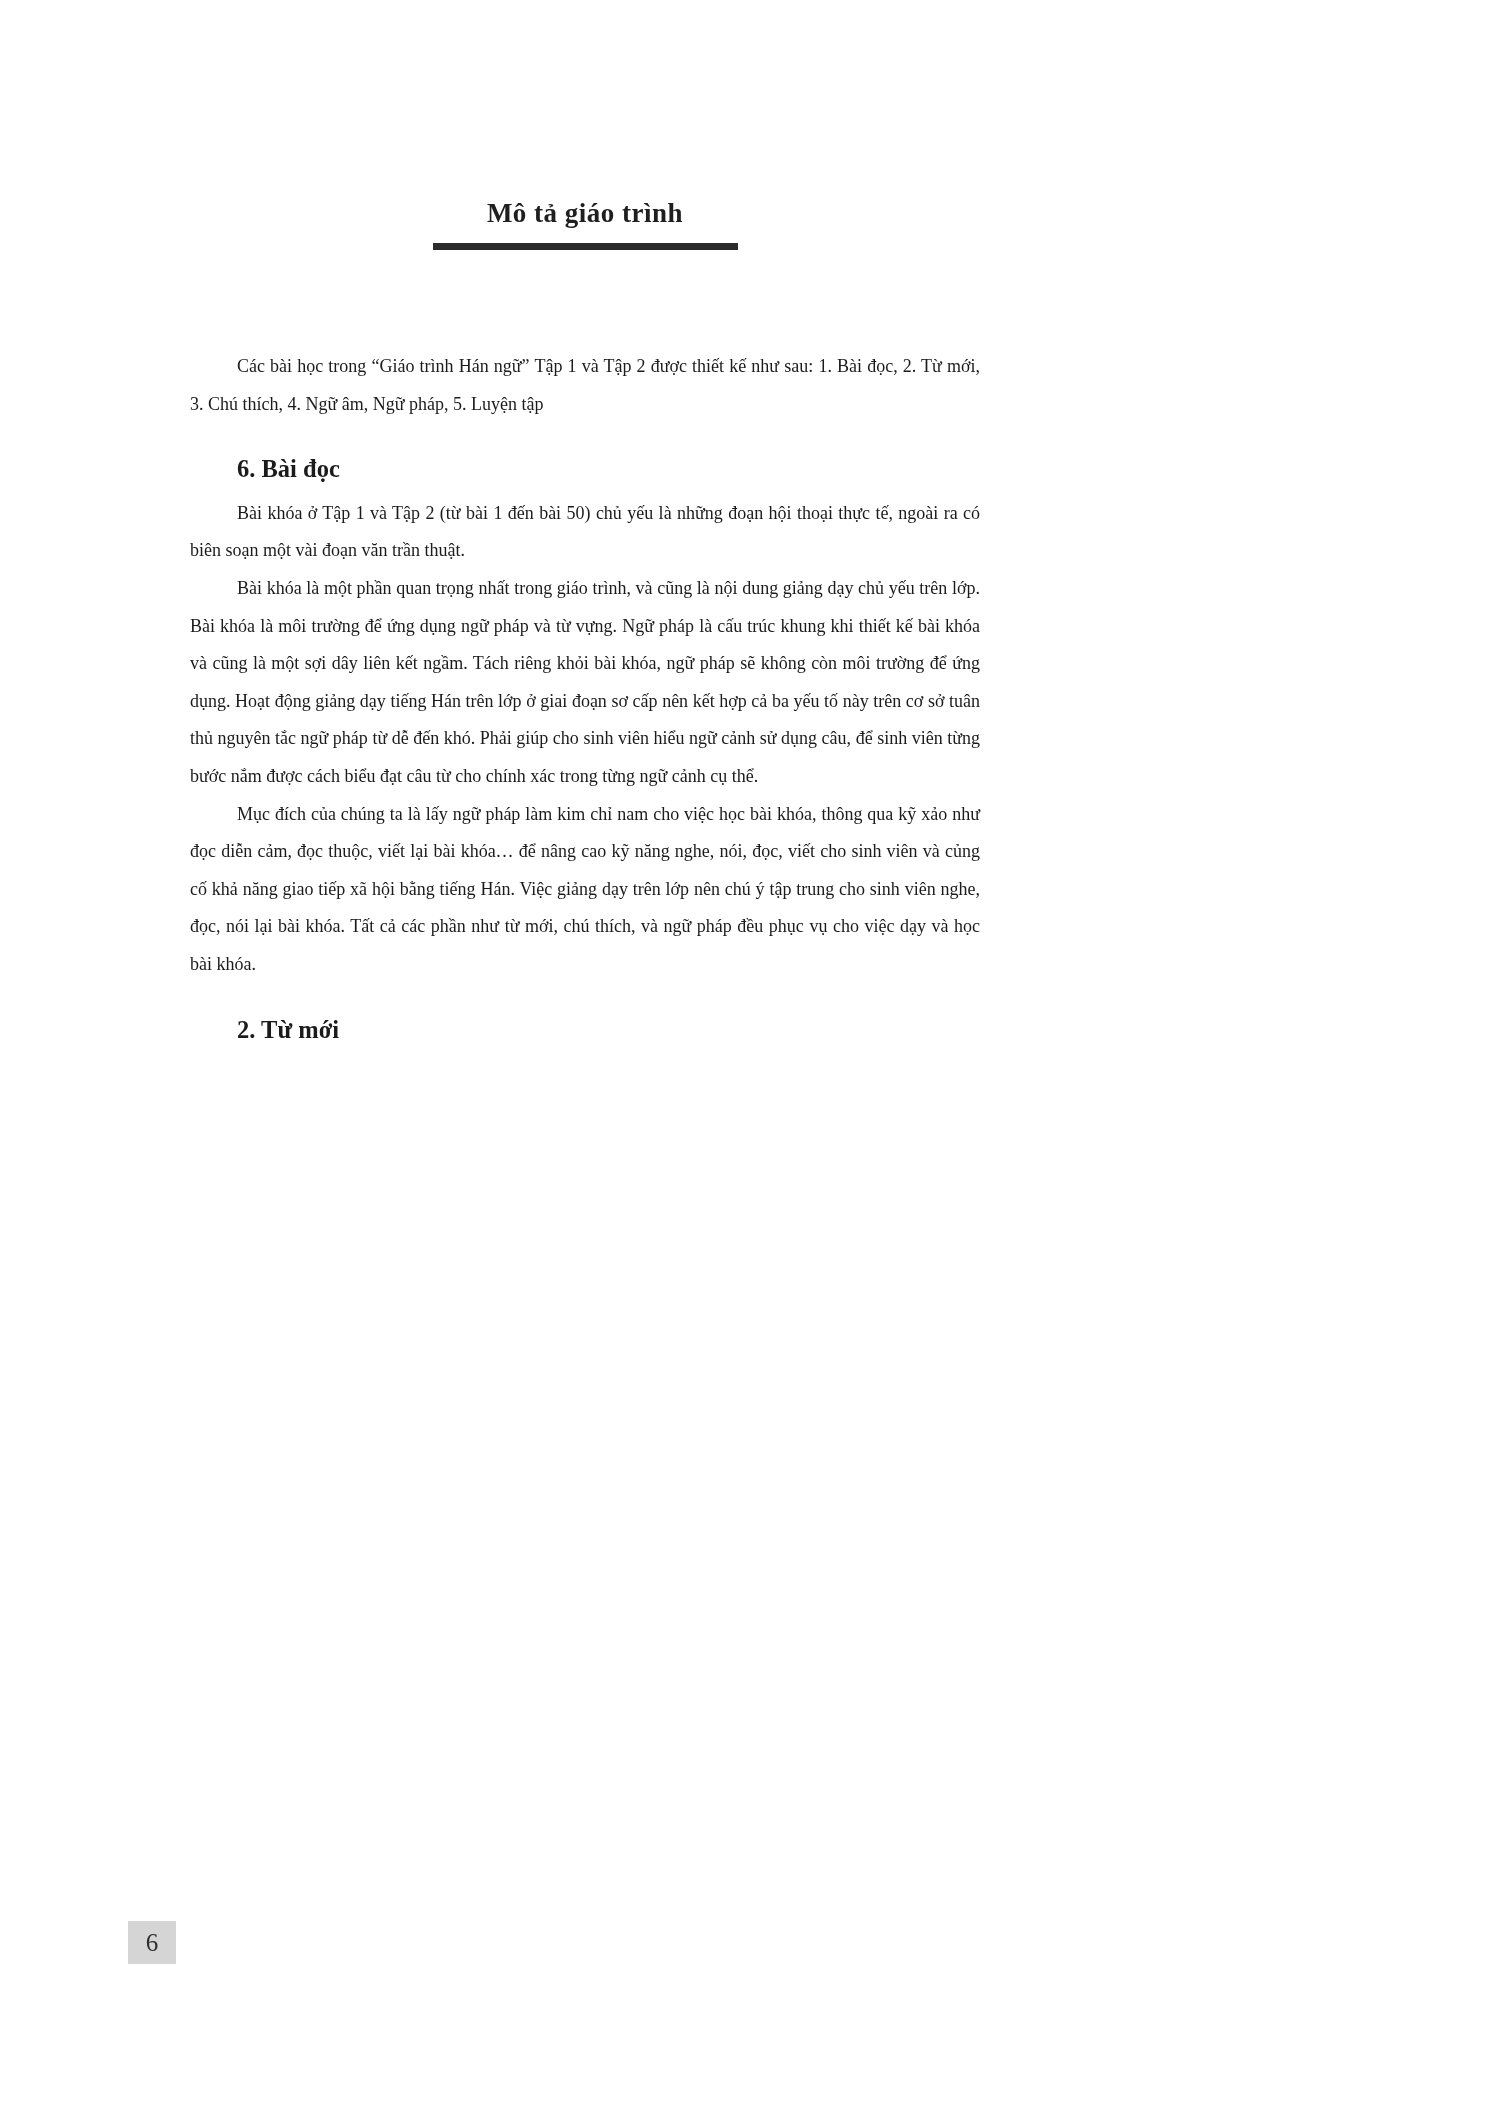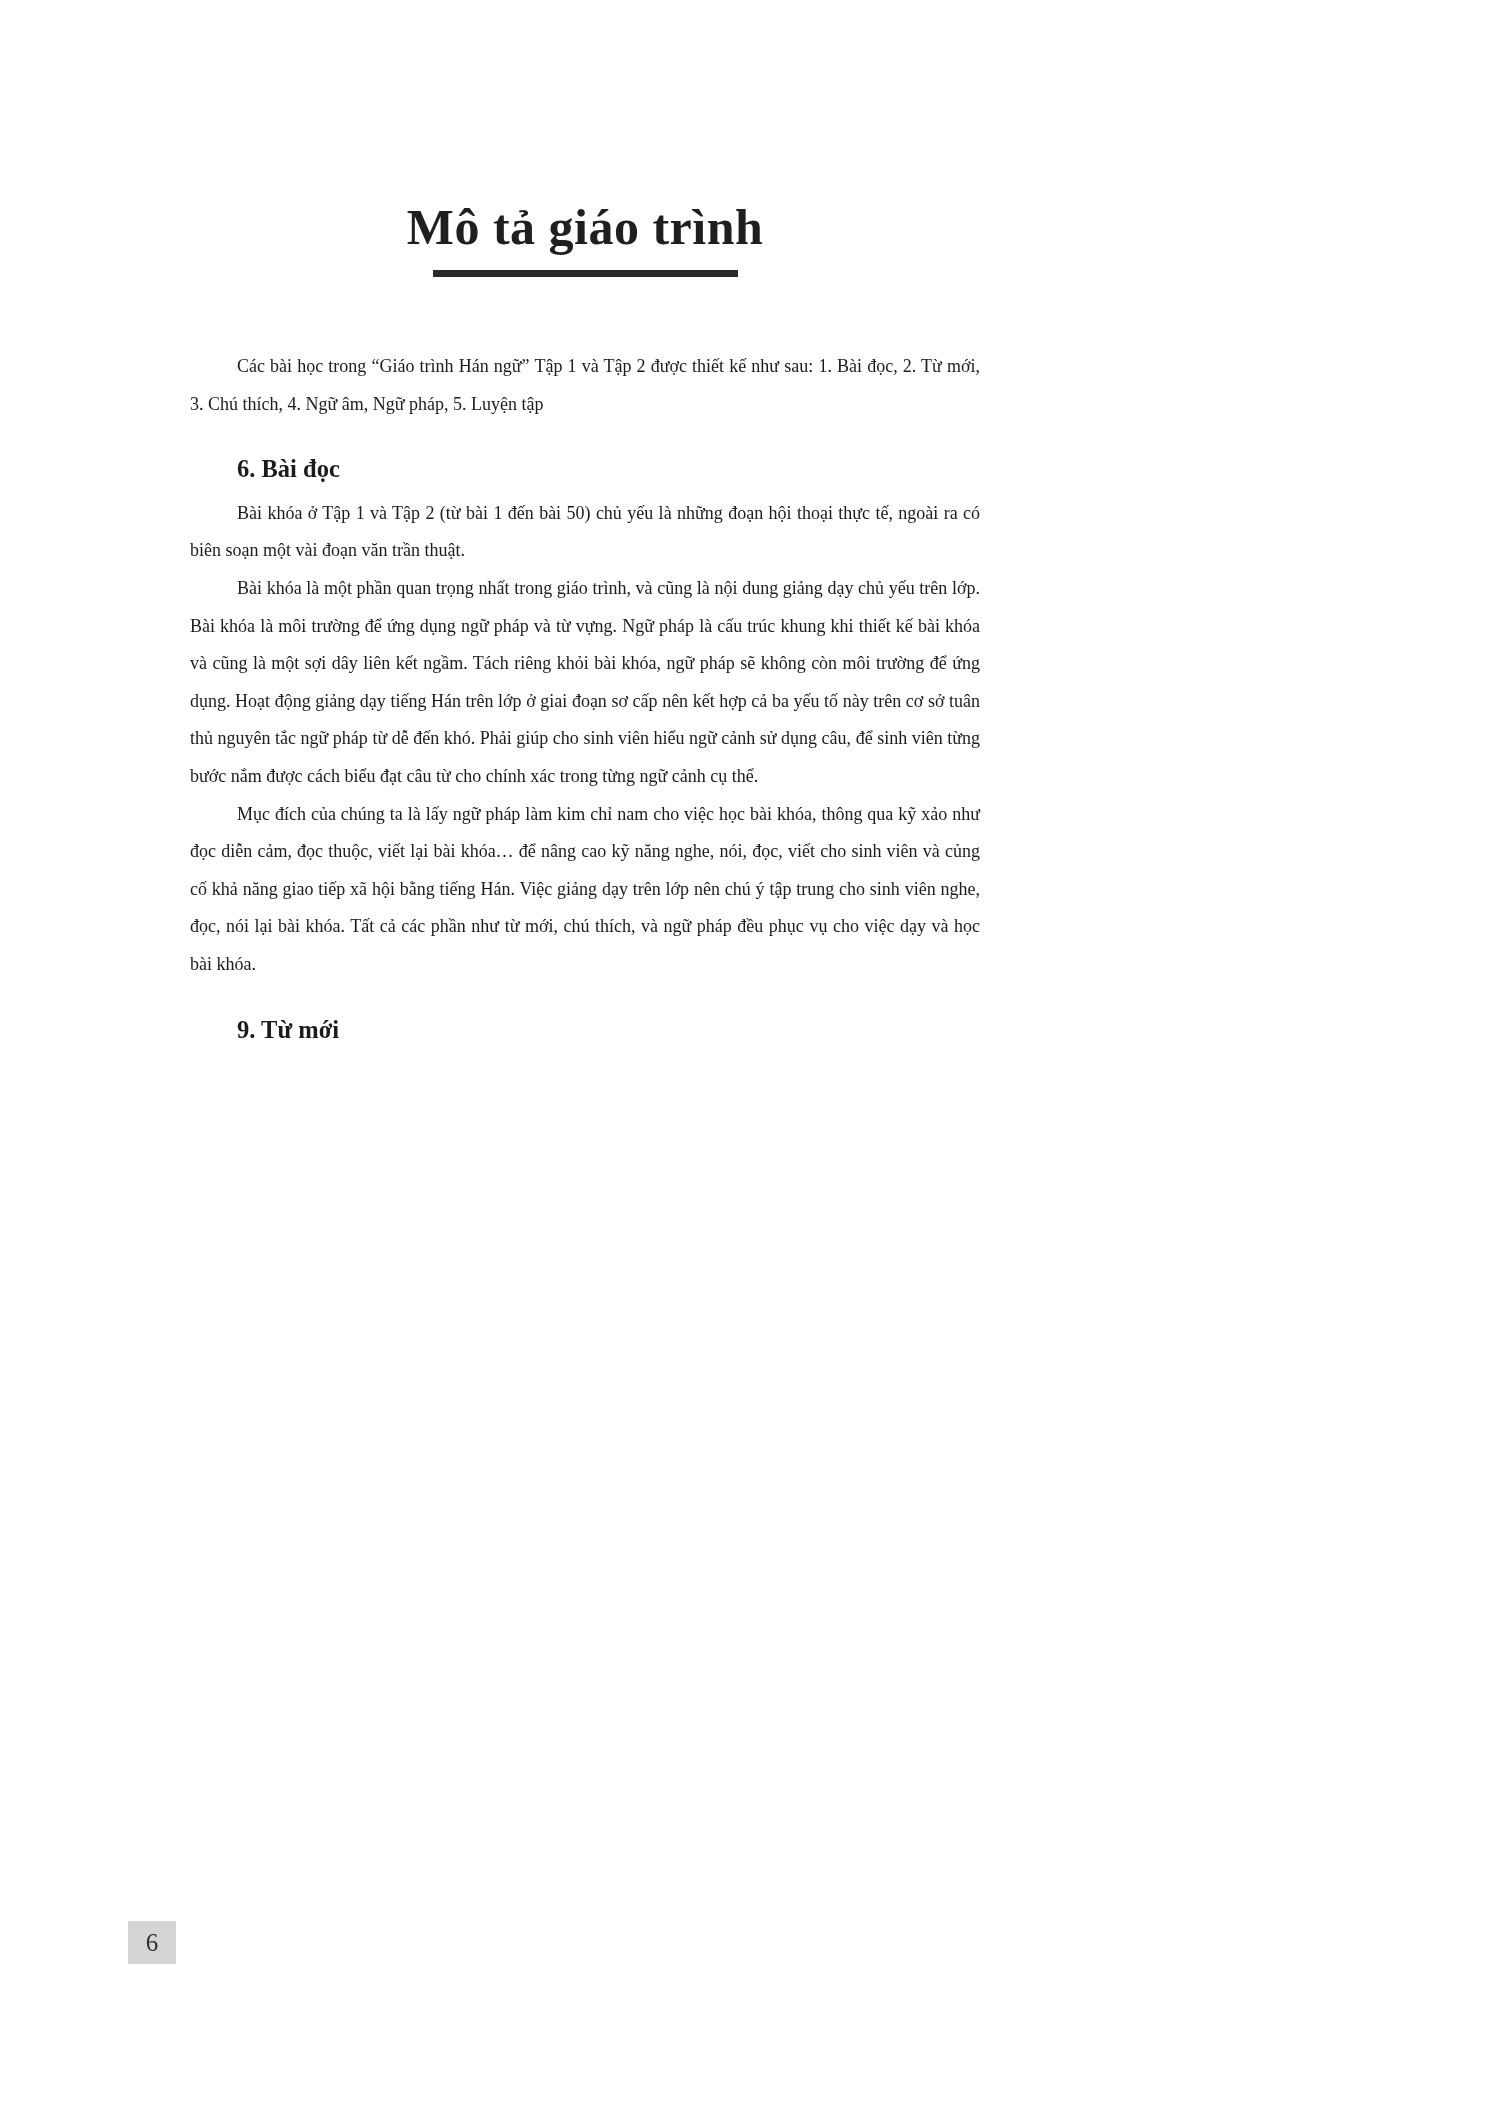--- a/index.html
+++ b/index.html
@@ -19,21 +19,21 @@
   }
   .title-block {
     position: absolute;
     left: 190px;
     top: 198px;
     width: 790px;
     text-align: center;
   }
   .title {
     margin: 0;
-    font-size: 50px;
+    font-size: 27px;
     font-weight: 700;
     letter-spacing: 0.5px;
     color: #1f1f1f;
   }
   .title-underline {
     width: 305px;
     height: 7px;
     background: #2b2b2b;
     margin: 14px auto 0 auto;
   }
@@ -88,21 +88,21 @@
     <p class="para">Các bài học trong “Giáo trình Hán ngữ” Tập 1 và Tập 2 được thiết kế như sau: 1. Bài đọc, 2. Từ mới, 3. Chú thích, 4. Ngữ âm, Ngữ pháp, 5. Luyện tập</p>
 
     <h2 class="heading">6. Bài đọc</h2>
 
     <p class="para">Bài khóa ở Tập 1 và Tập 2 (từ bài 1 đến bài 50) chủ yếu là những đoạn hội thoại thực tế, ngoài ra có biên soạn một vài đoạn văn trần thuật.</p>
 
     <p class="para">Bài khóa là một phần quan trọng nhất trong giáo trình, và cũng là nội dung giảng dạy chủ yếu trên lớp. Bài khóa là môi trường để ứng dụng ngữ pháp và từ vựng. Ngữ pháp là cấu trúc khung khi thiết kế bài khóa và cũng là một sợi dây liên kết ngầm. Tách riêng khỏi bài khóa, ngữ pháp sẽ không còn môi trường để ứng dụng. Hoạt động giảng dạy tiếng Hán trên lớp ở giai đoạn sơ cấp nên kết hợp cả ba yếu tố này trên cơ sở tuân thủ nguyên tắc ngữ pháp từ dễ đến khó. Phải giúp cho sinh viên hiểu ngữ cảnh sử dụng câu, để sinh viên từng bước nắm được cách biểu đạt câu từ cho chính xác trong từng ngữ cảnh cụ thể.</p>
 
     <p class="para">Mục đích của chúng ta là lấy ngữ pháp làm kim chỉ nam cho việc học bài khóa, thông qua kỹ xảo như đọc diễn cảm, đọc thuộc, viết lại bài khóa… để nâng cao kỹ năng nghe, nói, đọc, viết cho sinh viên và củng cố khả năng giao tiếp xã hội bằng tiếng Hán. Việc giảng dạy trên lớp nên chú ý tập trung cho sinh viên nghe, đọc, nói lại bài khóa. Tất cả các phần như từ mới, chú thích, và ngữ pháp đều phục vụ cho việc dạy và học bài khóa.</p>
 
-    <h2 class="heading">9. Từ mới</h2>
+    <h2 class="heading">2. Từ mới</h2>
 
 
   </main>
 
   <div class="page-number">
     <span>6</span>
   </div>
 
 </div>
 

